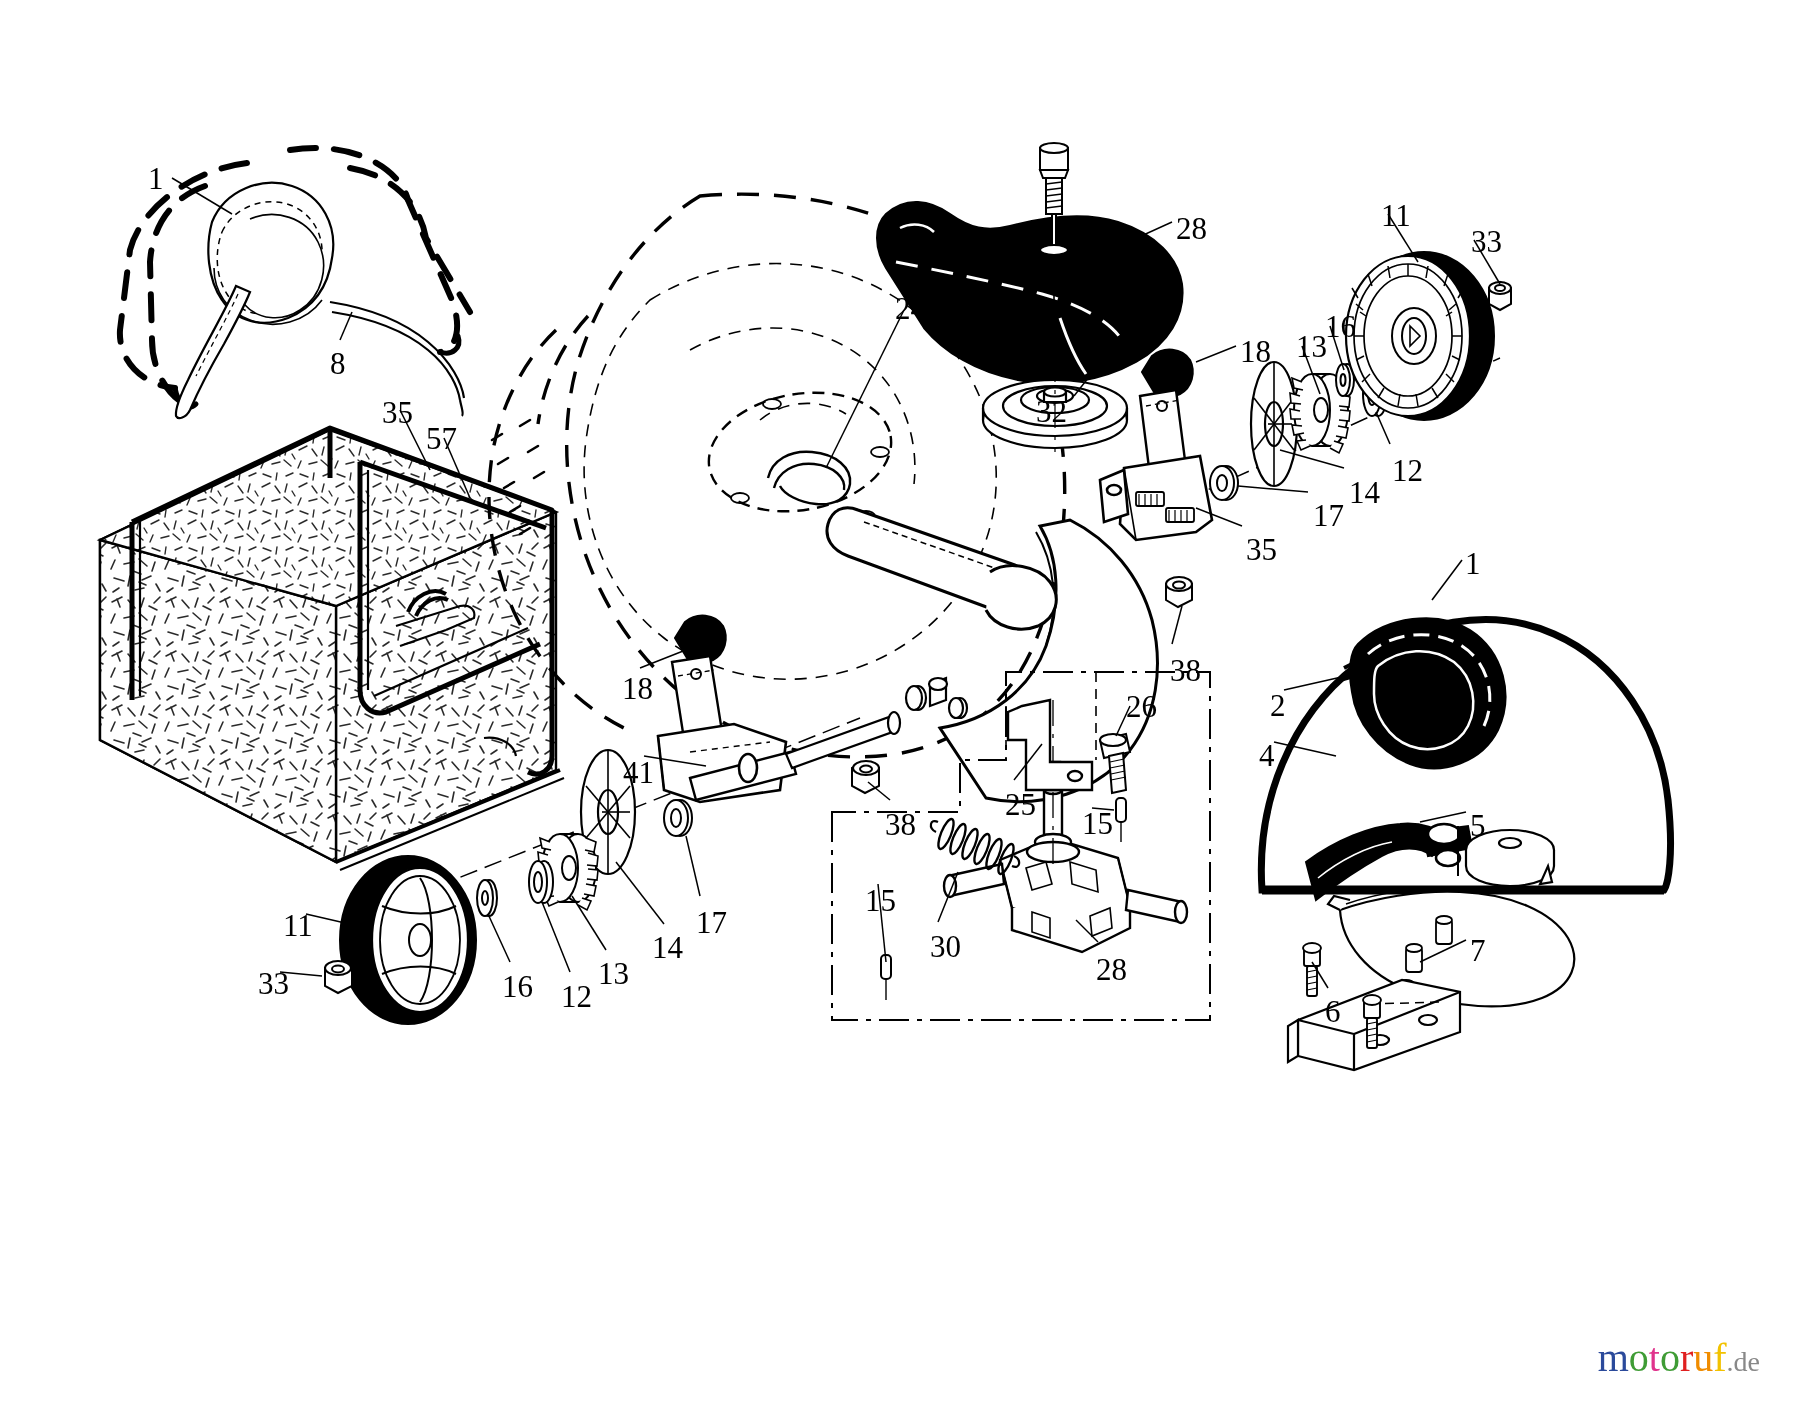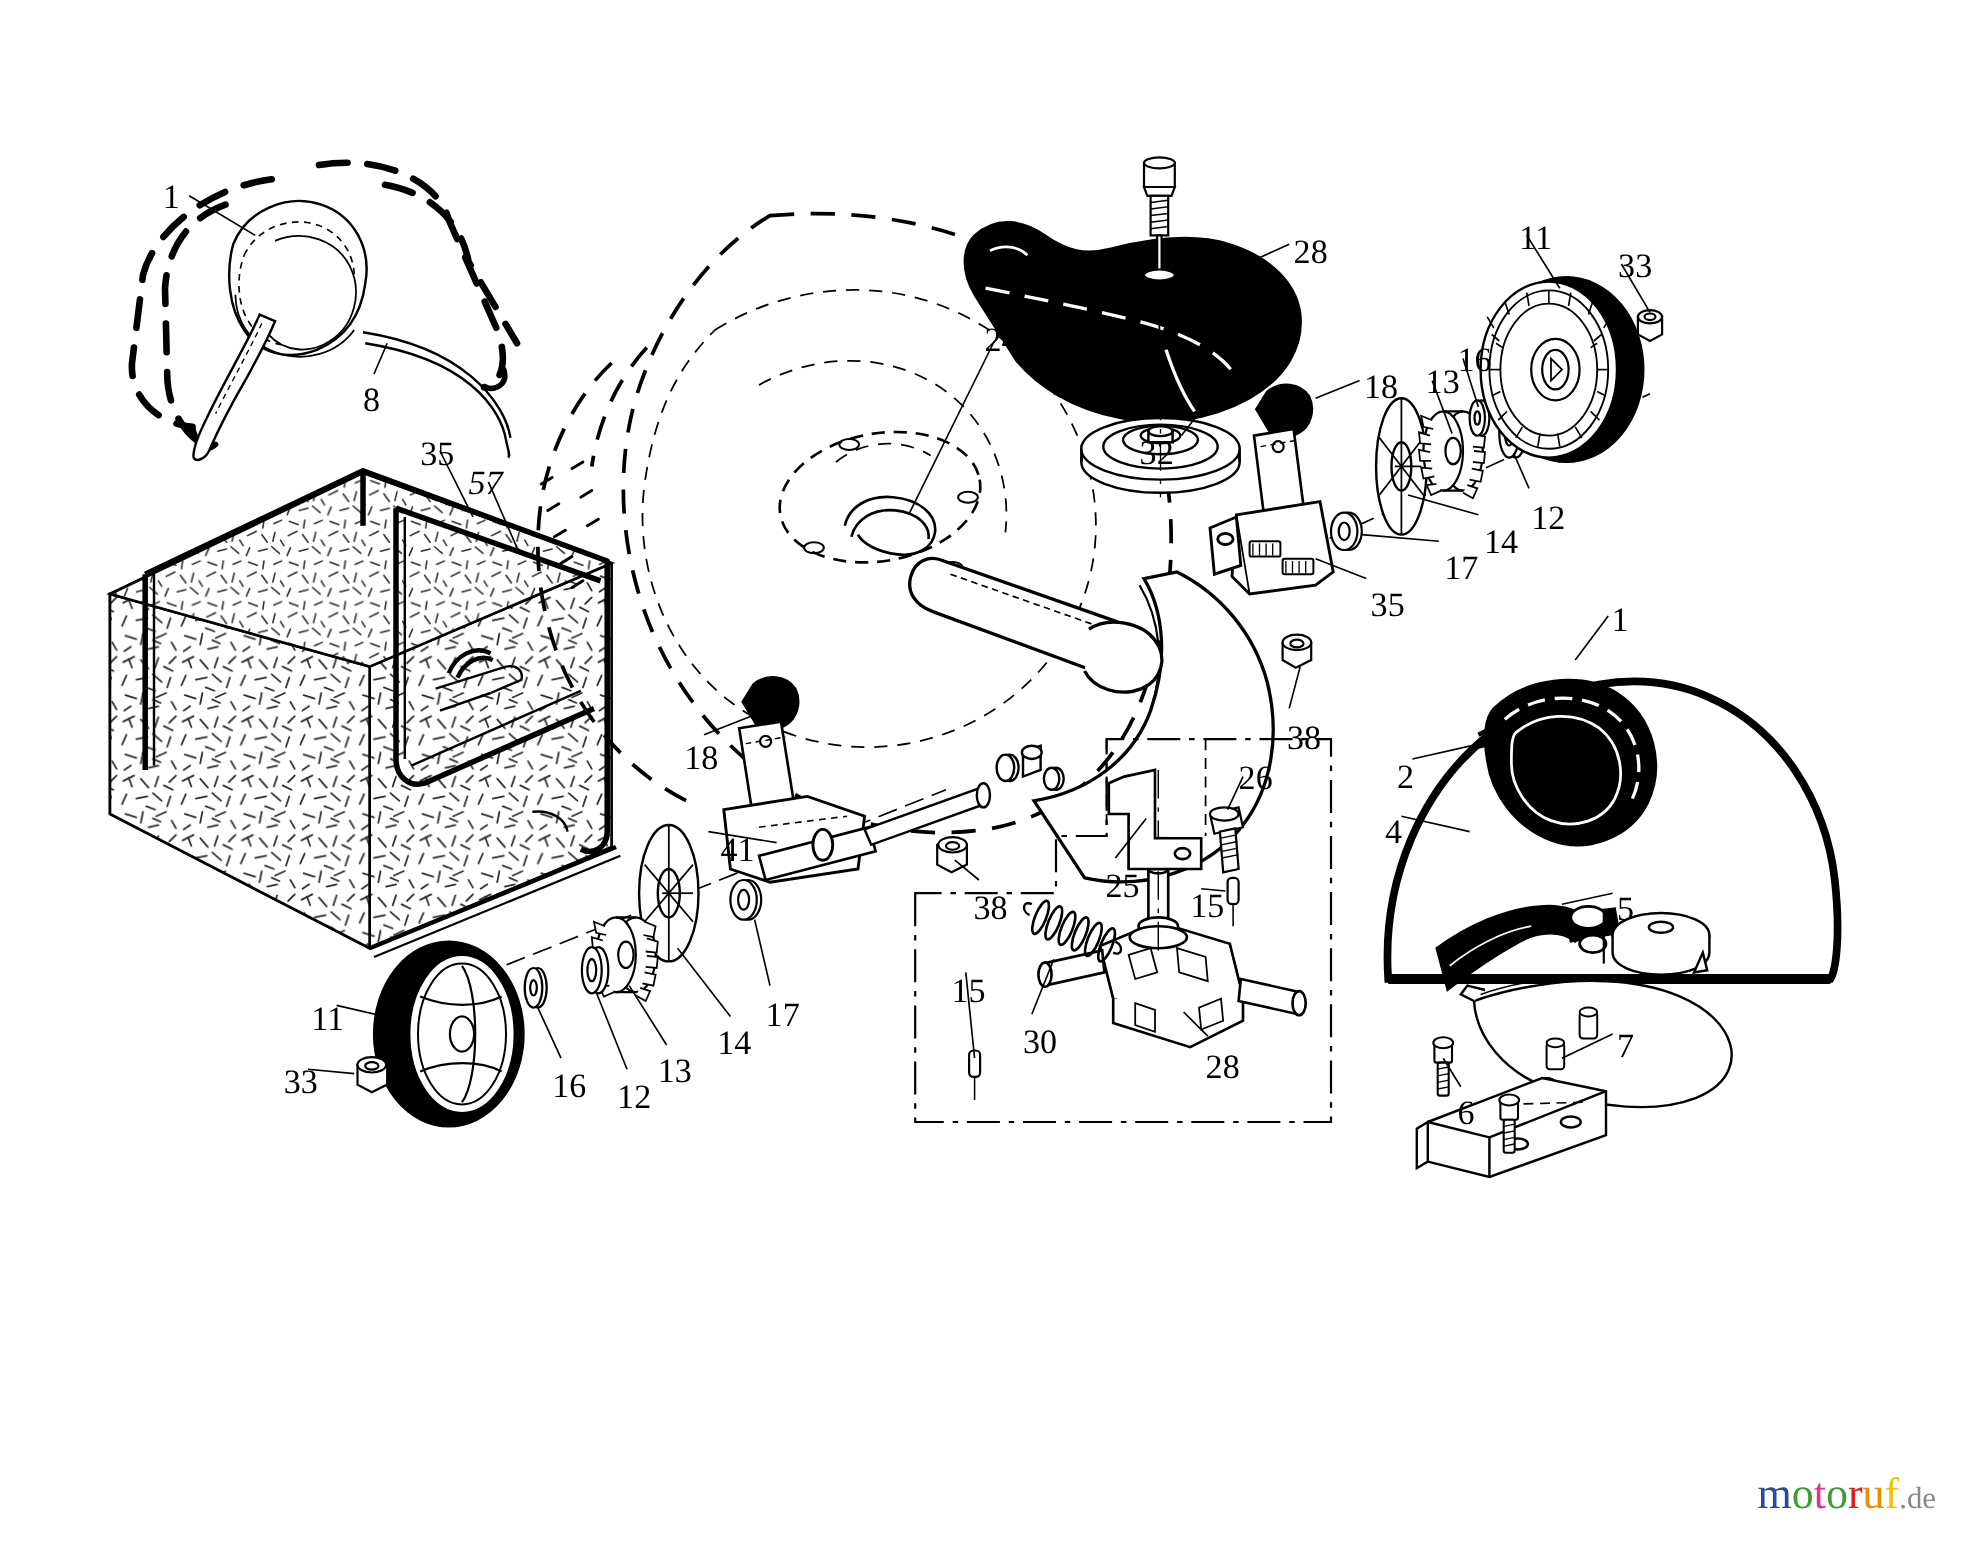--- a/index.html
+++ b/index.html
@@ -709,21 +709,21 @@
       <path d="M510 962 L488 914"></path>
       <path d="M306 914 L358 926"></path>
       <path d="M280 972 L322 976"></path>
     </g>
 
   </svg>
 
   <div class="callout" style="left:148px;  top:163px;">1</div>
   <div class="callout" style="left:330px;  top:348px;">8</div>
   <div class="callout" style="left:382px;  top:397px;">35</div>
-  <div class="callout" style="left:426px;  top:423px;font-style:italic;">57</div>
+  <div class="callout" style="left:426px;  top:423px;">57</div>
   <div class="callout" style="left:895px;  top:293px;">24</div>
   <div class="callout" style="left:1176px; top:213px;">28</div>
   <div class="callout" style="left:1036px; top:352px;margin-top:44px;">32</div>
   <div class="callout" style="left:1240px; top:336px;">18</div>
   <div class="callout" style="left:1296px; top:331px;">13</div>
   <div class="callout" style="left:1325px; top:311px;">16</div>
   <div class="callout" style="left:1381px; top:200px;">11</div>
   <div class="callout" style="left:1471px; top:226px;">33</div>
   <div class="callout" style="left:1392px; top:455px;">12</div>
   <div class="callout" style="left:1349px; top:477px;">14</div>
@@ -738,21 +738,21 @@
   <div class="callout" style="left:1470px; top:935px;">7</div>
   <div class="callout" style="left:1325px; top:996px;">6</div>
   <div class="callout" style="left:1126px; top:659px;margin-top:32px;">26</div>
   <div class="callout" style="left:1005px; top:789px;">25</div>
   <div class="callout" style="left:1082px; top:808px;">15</div>
   <div class="callout" style="left:865px;  top:885px;">15</div>
   <div class="callout" style="left:930px;  top:931px;">30</div>
   <div class="callout" style="left:1096px; top:954px;">28</div>
   <div class="callout" style="left:885px;  top:809px;">38</div>
   <div class="callout" style="left:622px;  top:673px;">18</div>
-  <div class="callout" style="left:623px;  top:757px;margin-left:32px;">41</div>
+  <div class="callout" style="left:623px;  top:757px;">41</div>
   <div class="callout" style="left:696px;  top:907px;">17</div>
   <div class="callout" style="left:652px;  top:932px;">14</div>
   <div class="callout" style="left:598px;  top:958px;">13</div>
   <div class="callout" style="left:561px;  top:981px;">12</div>
   <div class="callout" style="left:502px;  top:971px;">16</div>
   <div class="callout" style="left:283px;  top:910px;">11</div>
   <div class="callout" style="left:258px;  top:968px;">33</div>
 
   <div id="watermark">
     <span class="wm-m">m</span><span class="wm-o1">o</span><span class="wm-t">t</span><span class="wm-o2">o</span><span class="wm-r">r</span><span class="wm-u">u</span><span class="wm-f">f</span><span class="wm-de">.de</span>

